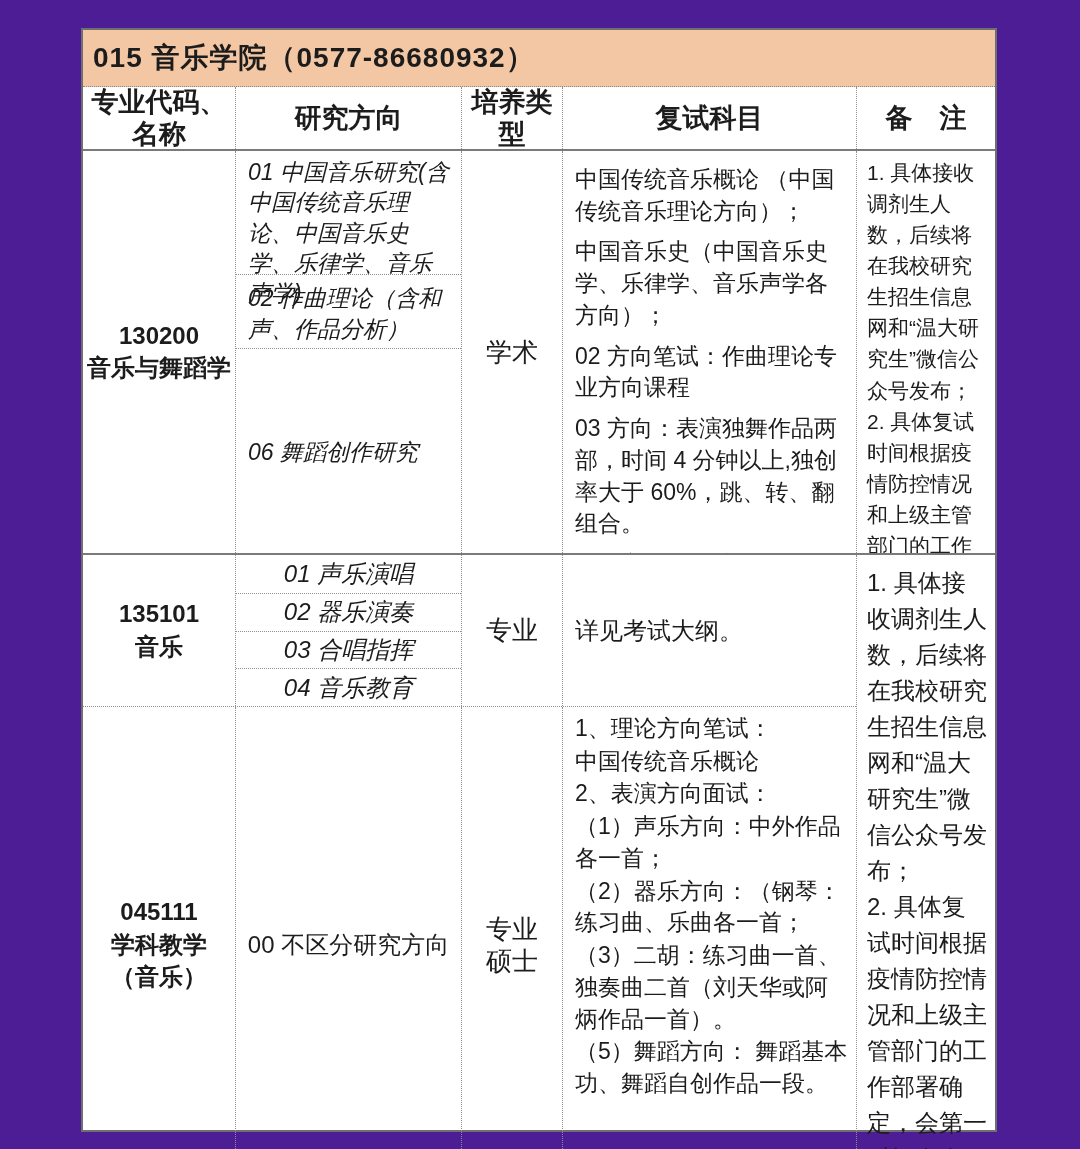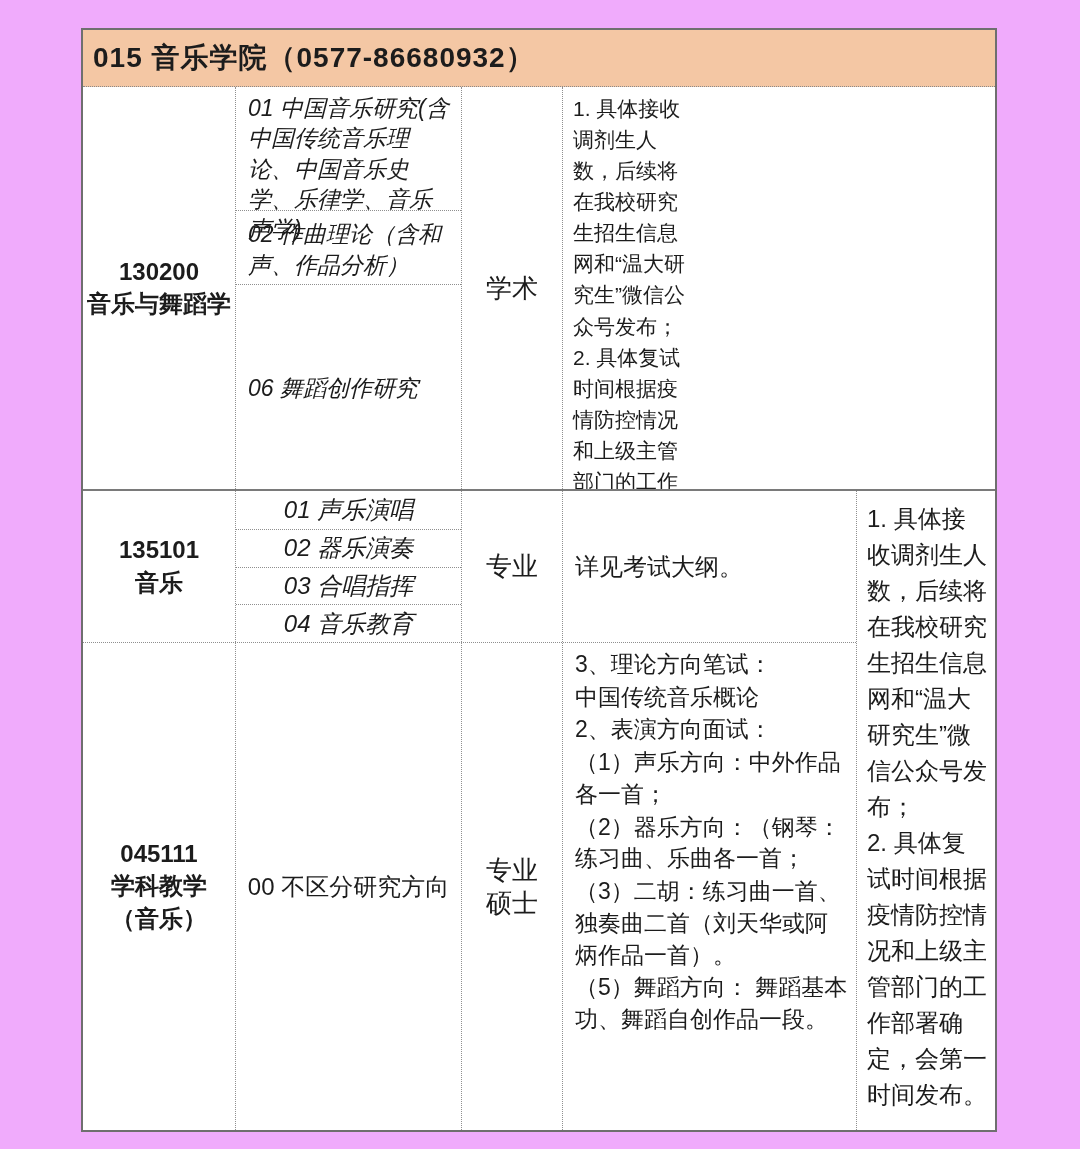--- a/index.html
+++ b/index.html
@@ -1,19 +1,19 @@
 <!DOCTYPE html>
 <html><head>
 <meta charset="utf-8">
 <style>
   html,body{margin:0;padding:0;background:#ffffff;}
   .page{
     position:relative;
     width:1080px;height:1149px;
-    background:#f0abfc;
+    background:#4c1d95;
     font-family:"Liberation Sans","DejaVu Sans",sans-serif;
     color:#1c1c1c;
   }
   .doc{
     position:absolute;left:81px;top:28px;
     width:912px;height:1100px;
     border:2px solid #6f6f6f;
     box-sizing:content-box;
     background:#fff;
     display:flex;flex-direction:column;
@@ -96,37 +96,52 @@
 </head>
 <body>
 
 <div class="page">
   <div class="doc">
 
     <div class="title-bar">
       <span>015 音乐学院（0577-86680932）</span>
     </div>
 
+    <div class="flexrow head-row">
+      <div class="cell c1 hcell">专业代码、名称</div>
+      <div class="cell c2 hcell">研究方向</div>
+      <div class="cell c3 hcell">培养类型</div>
+      <div class="cell c4 hcell">复试科目</div>
+      <div class="cell c5 hcell">备　注</div>
+    </div>
 
     <div class="flexrow row1">
       <div class="cell c1 center-cell">
         <div class="code-line">130200</div>
         <div class="code-line">音乐与舞蹈学</div>
       </div>
       <div class="cell c2 dircol">
         <div class="dcell d1">01 中国音乐研究(含中国传统音乐理论、中国音乐史学、乐律学、音乐声学)</div>
         <div class="dcell d2">
             <span>02 作曲理论（含和声、作品分析）</span>
           </div>
         <div class="dcell d3">
             <span>06 舞蹈创作研究</span>
           </div>
       </div>
       <div class="cell c3 center-cell">
         <div class="type-text">学术</div>
+      </div>
+      <div class="cell c4 examcol vcenter">
+        <p>01 方向笔试：</p>
+        <p>中国传统音乐概论 （中国传统音乐理论方向）；</p>
+        <p>中国音乐史（中国音乐史学、乐律学、音乐声学各方向）；</p>
+        <p>02 方向笔试：作曲理论专业方向课程</p>
+        <p>03 方向：表演独舞作品两部，时间 4 分钟以上,独创率大于 60%，跳、转、翻组合。</p>
+        <p>所有方向均要综合面试。</p>
       </div>
       <div class="cell c5 notecol note-sm">
         <p>1. 具体接收调剂生人数，后续将在我校研究生招生信息网和“温大研究生”微信公众号发布；</p>
         <p>2. 具体复试时间根据疫情防控情况和上级主管部门的工作部署确定，会第一时间发布。</p>
       </div>
     </div>
 
     <div class="rows23">
       <div class="left23">
 
@@ -156,21 +171,21 @@
             <div class="code-line">（音乐）</div>
           </div>
           <div class="cell c2 center-cell">
             <div style="font-size:24px;">00 不区分研究方向</div>
           </div>
           <div class="cell c3 center-cell">
             <div class="type-text">专业</div>
             <div class="type-text">硕士</div>
           </div>
           <div class="cell c4 examcol tight">
-            <p>3、理论方向笔试：</p>
+            <p>1、理论方向笔试：</p>
             <p>中国传统音乐概论</p>
             <p>2、表演方向面试：</p>
             <p>（1）声乐方向：中外作品各一首；</p>
             <p>（2）器乐方向：（钢琴：练习曲、乐曲各一首；</p>
             <p>（3）二胡：练习曲一首、独奏曲二首（刘天华或阿炳作品一首）。</p>
             <p>（5）舞蹈方向： 舞蹈基本功、舞蹈自创作品一段。</p>
           </div>
         </div>
 
       </div>

